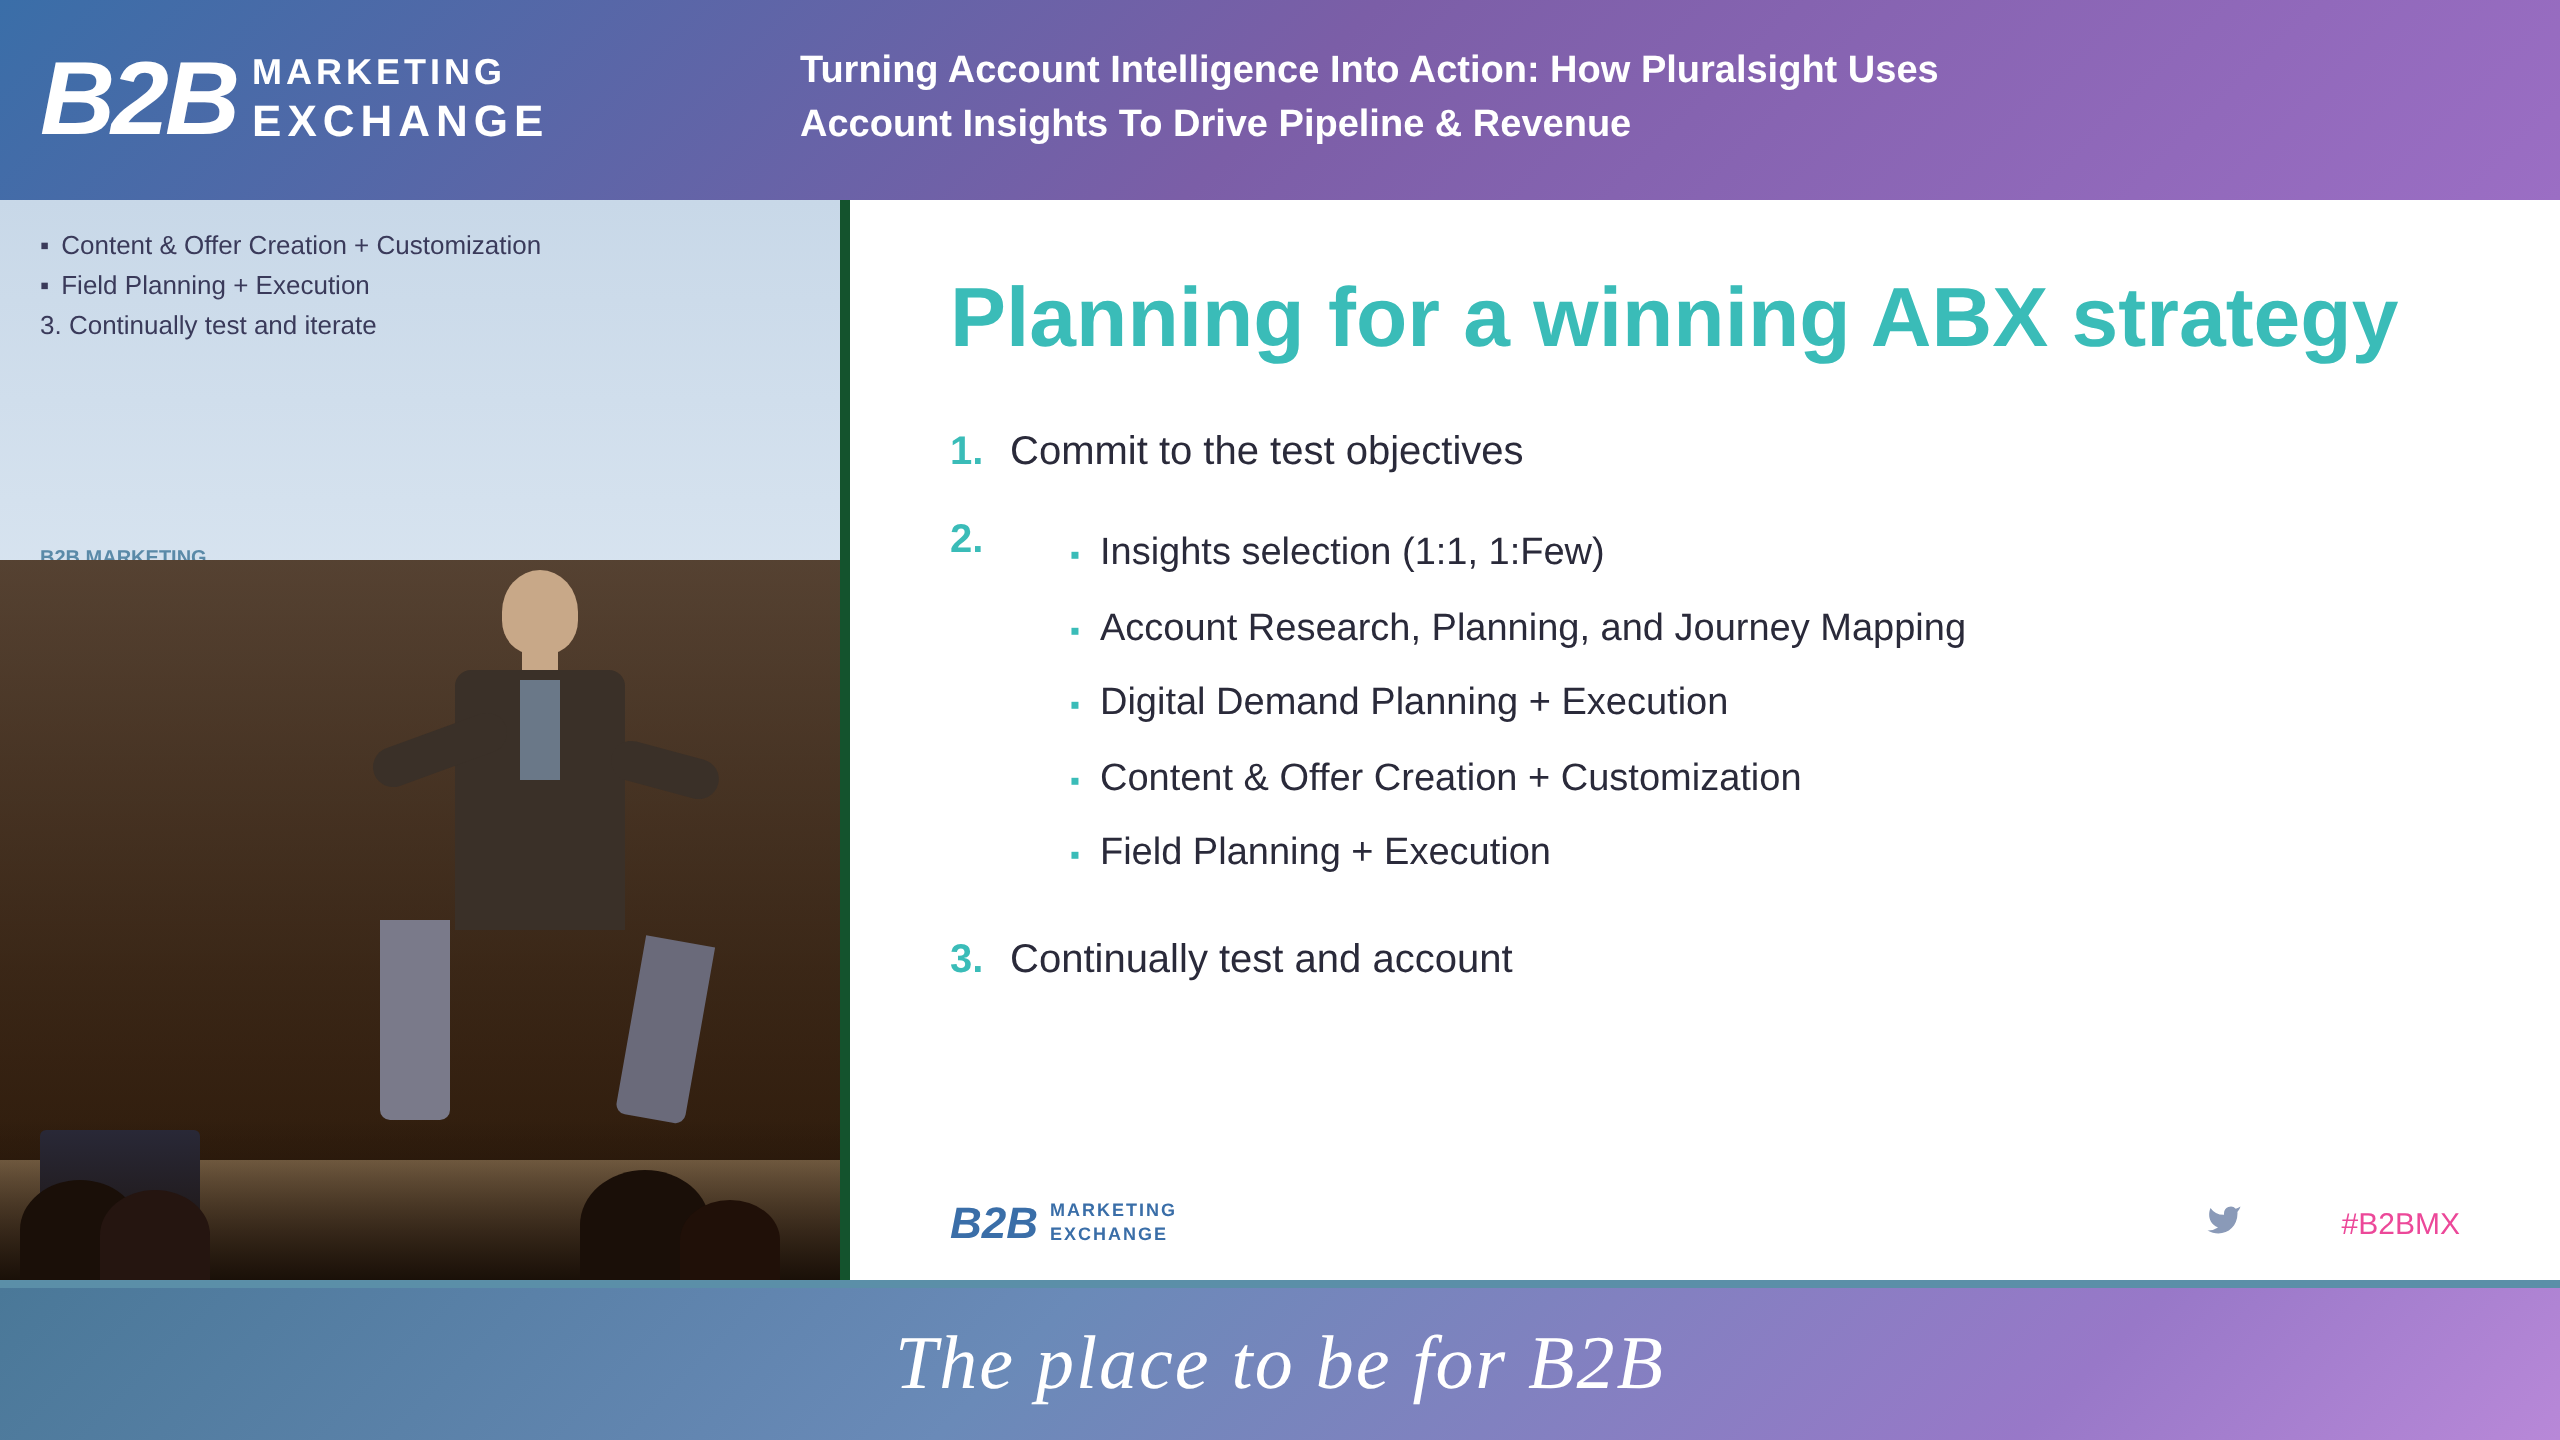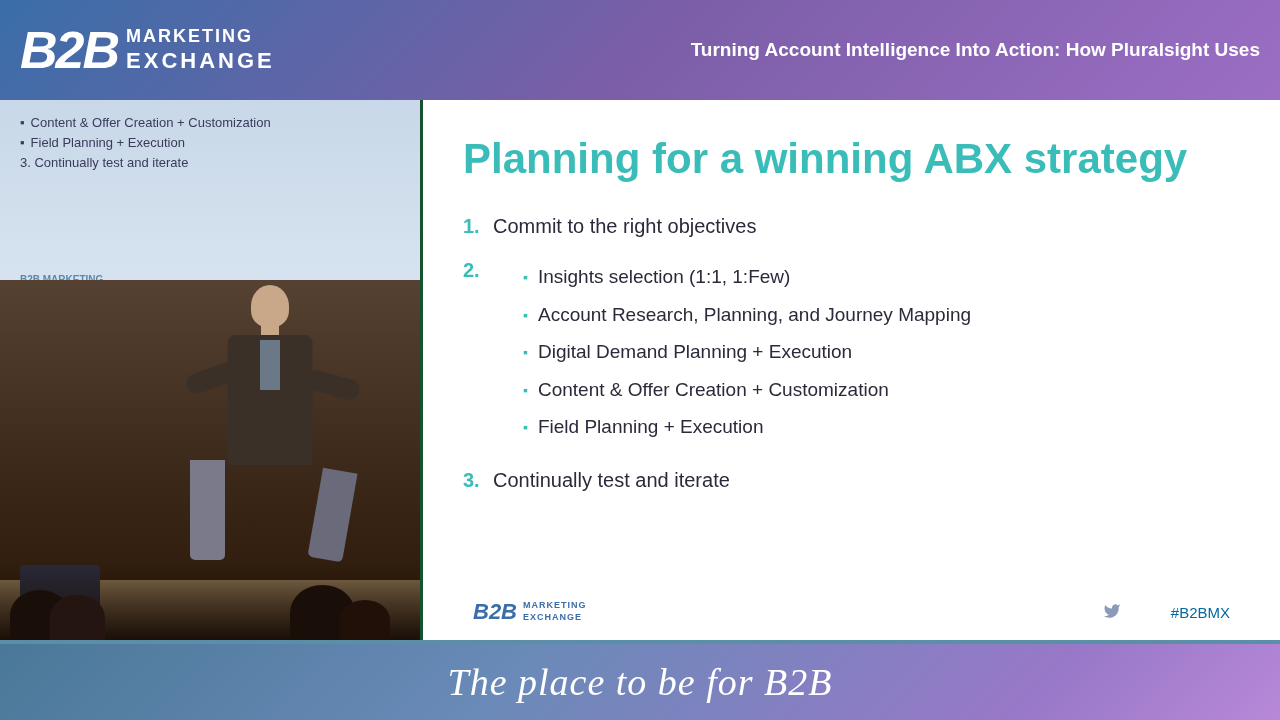--- a/index.html
+++ b/index.html
@@ -55,21 +55,21 @@
     #marketing-exchange-text .line2 {
       font-size: 22px;
       font-weight: 900;
       letter-spacing: 3px;
     }
 
     #header-title {
       color: white;
       font-size: 19px;
       font-weight: 600;
-      text-align: right;
+      text-align: left;
       flex: 1;
       line-height: 1.4;
     }
 
     
     #main {
       position: absolute;
       top: 100px;
       left: 0;
       right: 0;
@@ -157,23 +157,23 @@
       font-size: 10px;
       color: #5a8aa8;
       font-weight: 700;
     }
 
     
     #right-panel {
       flex: 1;
       height: 100%;
       background: white;
-      padding: 35px 50px 30px 40px;
+      padding: 35px 50px 30px 50px;
       position: relative;
-      border-left: 3px solid #14532d;
+      border-left: 5px solid #14532d;
     }
 
     #slide-title {
       font-size: 42px;
       font-weight: 800;
       color: #3abcb8;
       margin-bottom: 28px;
       line-height: 1.15;
     }
 
@@ -251,21 +251,21 @@
       font-size: 9px;
       color: #3a6ea8;
       font-weight: 700;
       letter-spacing: 1px;
       line-height: 1.3;
     }
 
     #footer-hashtag {
       display: flex;
       align-items: center;
-      color: #0369a1;
+      color: #ec4899;
       font-size: 15px;
       gap: 45px;
     }
 
     #twitter-icon {
       margin-right: 5px;
       color: #8a9ab8;
     }
 
     
@@ -296,20 +296,21 @@
 <div id="header">
   <div id="logo-area">
     <div id="b2b-logo">B2B</div>
     <div id="marketing-exchange-text">
       <span class="line1">MARKETING</span>
       <span class="line2">EXCHANGE</span>
     </div>
   </div>
   <div id="header-title">
     <span>Turning Account Intelligence Into Action: How Pluralsight Uses</span><br>
+    <span>Account Insights To Drive Pipeline &amp; Revenue</span>
   </div>
 </div>
 
 <div id="main">
 
   <div id="left-panel">
     <div id="slide-preview">
       <div id="slide-preview-content">
         <div class="preview-item">
           <span class="bullet">▪</span>
@@ -364,21 +365,21 @@
     </div>
   </div>
 
   <div id="right-panel">
     <div id="slide-title">Planning for a winning ABX strategy</div>
 
     <div id="slide-content">
 
       <div class="main-item">
         <span class="main-number">1.</span>
-        <span class="main-text">Commit to the right objectives</span>
+        <span class="main-text">Commit to the test objectives</span>
       </div>
 
       <div class="main-item">
         <span class="main-number">2.</span>
         <div>
           <div class="sub-items">
             <div class="sub-item">
               <span class="sub-bullet">▪</span>
               <span>Insights selection (1:1, 1:Few)</span>
             </div>
@@ -397,21 +398,21 @@
             <div class="sub-item">
               <span class="sub-bullet">▪</span>
               <span>Field Planning + Execution</span>
             </div>
           </div>
         </div>
       </div>
 
       <div class="main-item">
         <span class="main-number">3.</span>
-        <span class="main-text">Continually test and iterate</span>
+        <span class="main-text">Continually test and account</span>
       </div>
     </div>
 
     <div id="slide-footer">
       <div id="footer-logo">
         <span id="footer-b2b">B2B</span>
         <div id="footer-marketing-text">
           <div>MARKETING</div>
           <div>EXCHANGE</div>
         </div>

